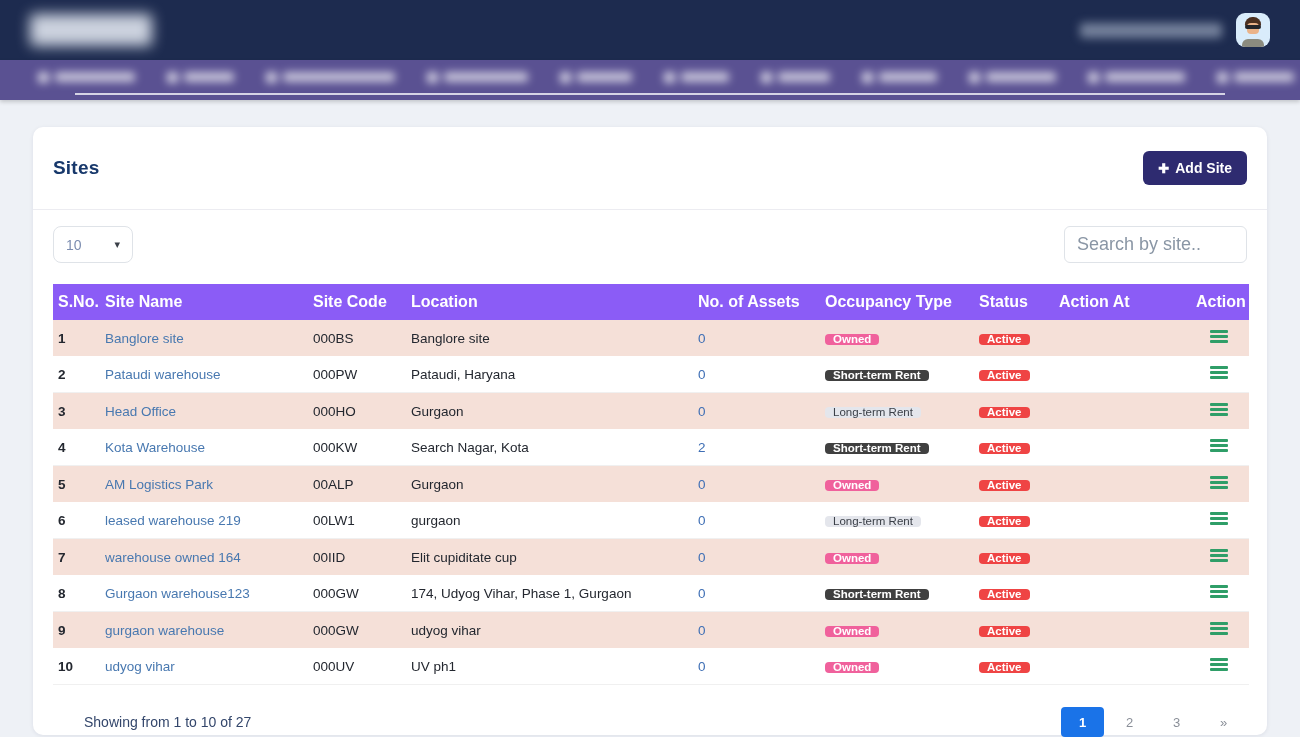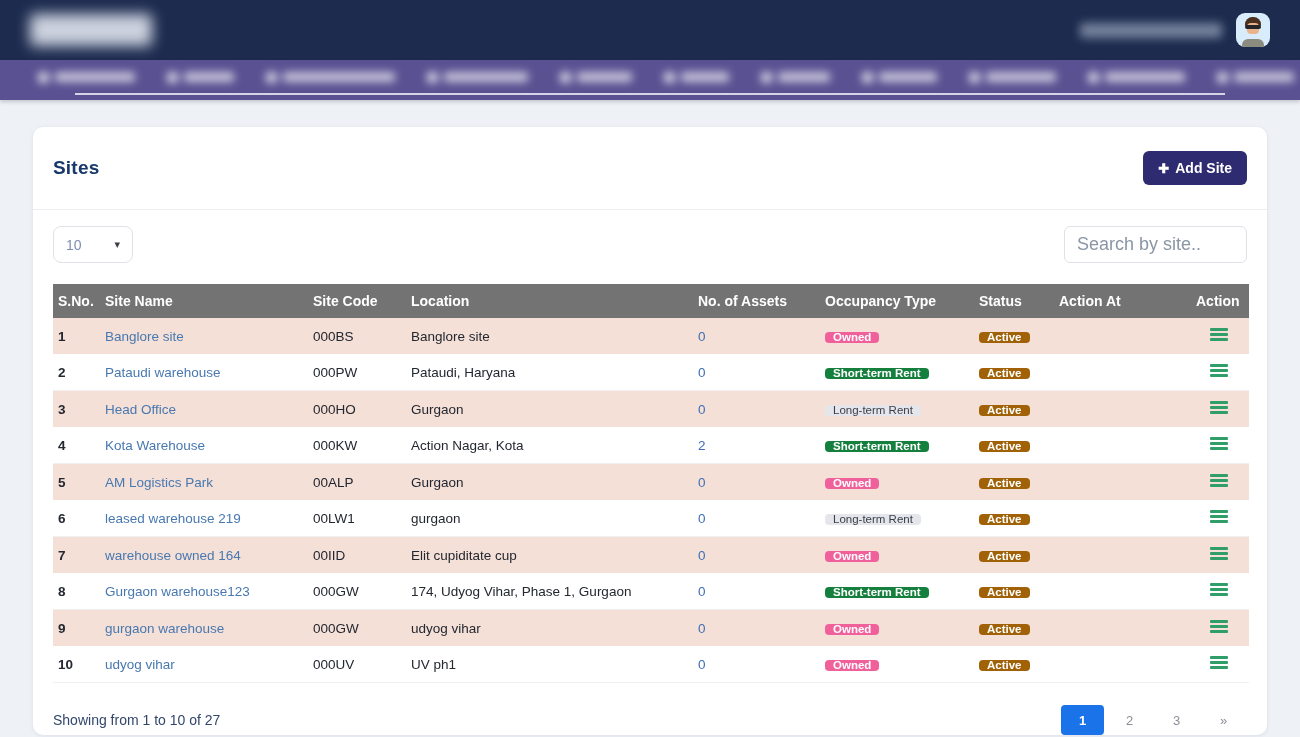--- a/index.html
+++ b/index.html
@@ -75,49 +75,49 @@
   .page-size .caret { font-size: 11px; color: #3a3f47; }
   .search-input {
     width: 183px; height: 37px; border: 1px solid #dfe3e8; border-radius: 6px;
     padding: 0 12px; font-size: 18px; font-family: inherit; color: #333; background: #fff;
   }
   .search-input::placeholder { color: #8a96a5; }
 
   
   table.sites { width: 1196px; margin: 21px 20px 0; border-collapse: collapse; table-layout: fixed; }
   table.sites th {
-    background: #737373; color: #ffffff; font-size: 14px; font-weight: 700;
+    background: #8b5cf6; color: #ffffff; font-size: 16px; font-weight: 700;
     text-align: left; padding: 9px 5px; white-space: nowrap;
   }
   table.sites td {
     font-size: 13.5px; color: #23272f; padding: 8px 5px; white-space: nowrap;
     overflow: hidden; text-overflow: ellipsis; height: 35px; vertical-align: middle;
   }
   table.sites tr.stripe td { background: #f5e0d8; }
   table.sites tr.plain td { background: #ffffff; border-bottom: 1px solid #f0f0f0; }
   td.c-sno { font-weight: 700; color: #1f2433; }
   a.site-link { color: #4878b0; text-decoration: none; cursor: pointer; }
   a.assets-link { color: #3f6fb5; text-decoration: none; cursor: pointer; }
   .badge {
     display: inline-block; font-size: 11.5px; font-weight: 600; border-radius: 4px;
     padding: 0 8px; line-height: 1; color: #fff;
   }
   .badge.owned { background: #f0619c; }
-  .badge.short { background: #15803d; }
+  .badge.short { background: #404040; }
   .badge.long  { background: #e4e6ec; color: #3a3f47; font-weight: 500; }
-  .badge.status { background: #a16207; }
+  .badge.status { background: #ef4444; }
   .menu-icon { display: inline-block; cursor: pointer; margin-left: 14px; }
   .menu-icon i { display: block; width: 18px; height: 3px; background: #2f9e68; border-radius: 1px; margin: 2px 0; }
 
   
   .table-footer {
     display: flex; align-items: center; justify-content: space-between;
     margin: 22px 20px 0;
   }
-  .showing-text { font-size: 14px; color: #33466b; }
+  .showing-text { font-size: 14px; color: #33466b; margin-left: 31px; }
   .pagination { display: flex; align-items: center; gap: 4px; margin-right: 2px; }
   .page-btn {
     min-width: 43px; height: 30px; display: flex; align-items: center; justify-content: center;
     font-size: 13px; color: #8a8f98; background: transparent; border: none; border-radius: 4px;
     cursor: pointer; font-family: inherit;
   }
   .page-btn.active { background: #1a73e8; color: #fff; font-weight: 600; }
 </style>
 </head>
 <body>
@@ -264,21 +264,21 @@
     <td><span class="badge long">Long-term Rent</span></td>
     <td><span class="badge status">Active</span></td>
     <td></td>
     <td><span class="menu-icon"><i></i><i></i><i></i></span></td>
   </tr>
 
   <tr class="plain">
     <td class="c-sno">4</td>
     <td><a class="site-link">Kota Warehouse</a></td>
     <td>000KW</td>
-    <td>Action Nagar, Kota</td>
+    <td>Search Nagar, Kota</td>
     <td><a class="assets-link">2</a></td>
     <td><span class="badge short">Short-term Rent</span></td>
     <td><span class="badge status">Active</span></td>
     <td></td>
     <td><span class="menu-icon"><i></i><i></i><i></i></span></td>
   </tr>
 
   <tr class="stripe">
     <td class="c-sno">5</td>
     <td><a class="site-link">AM Logistics Park</a></td>

